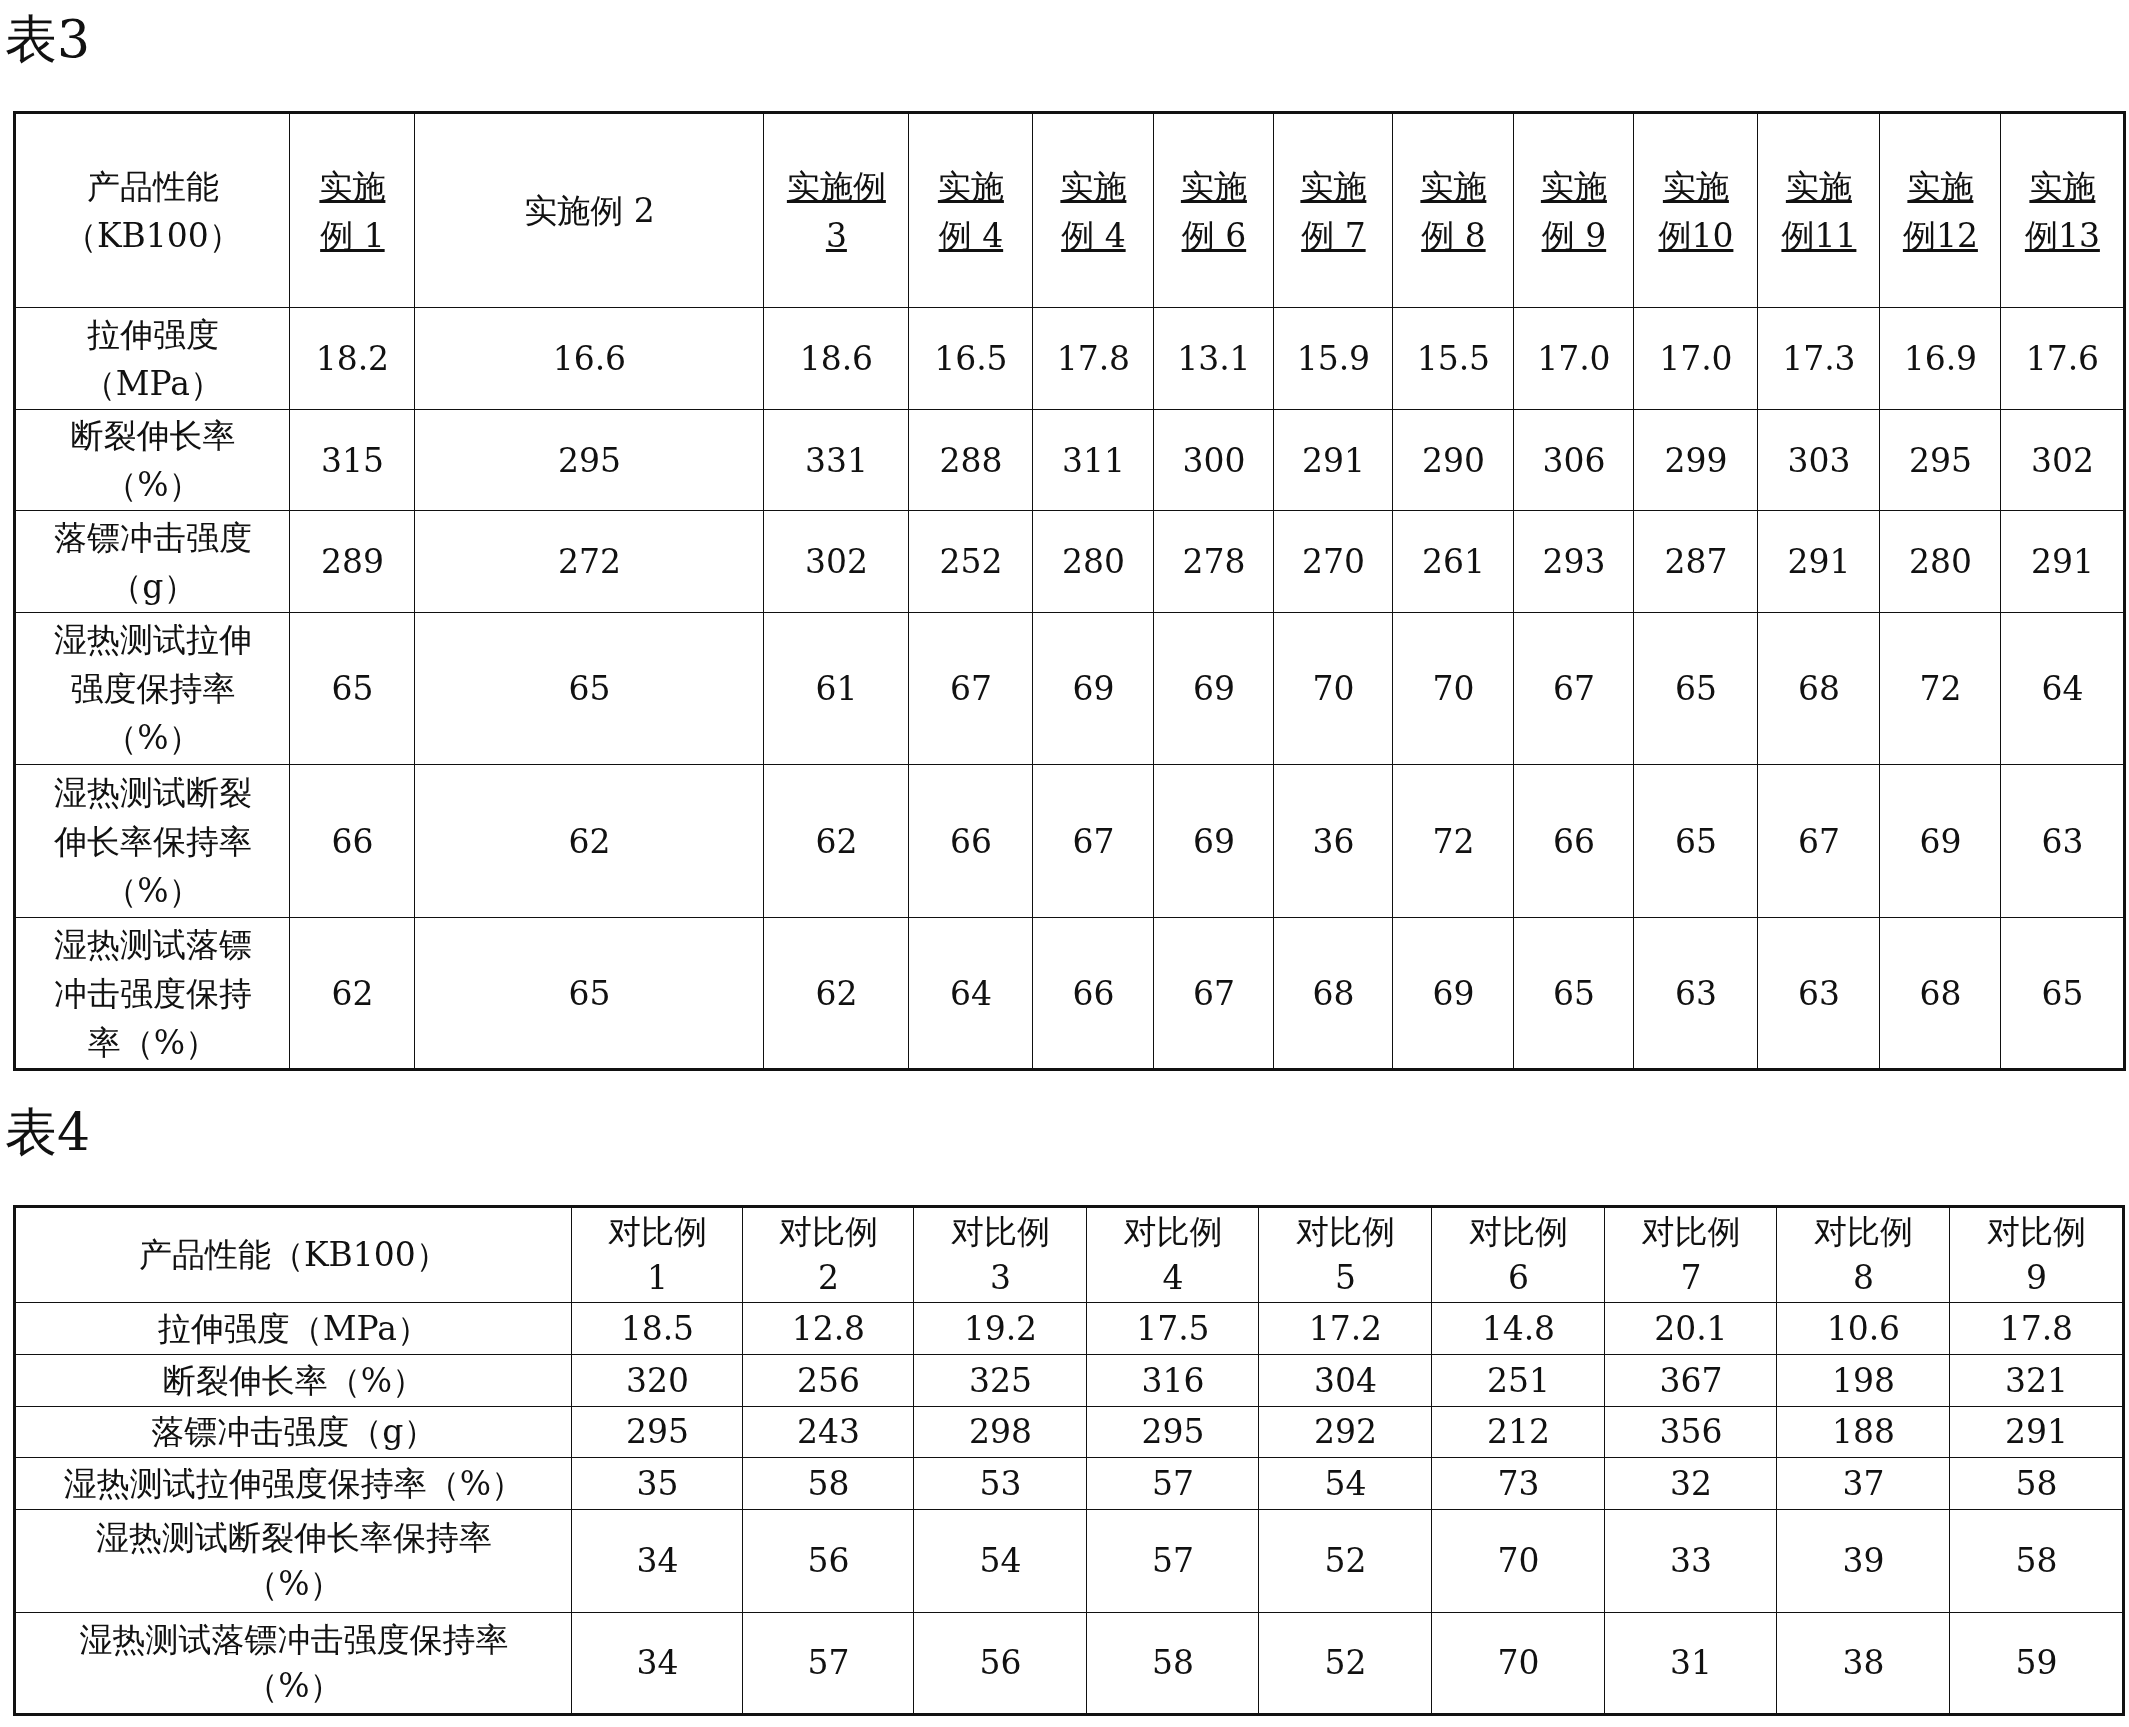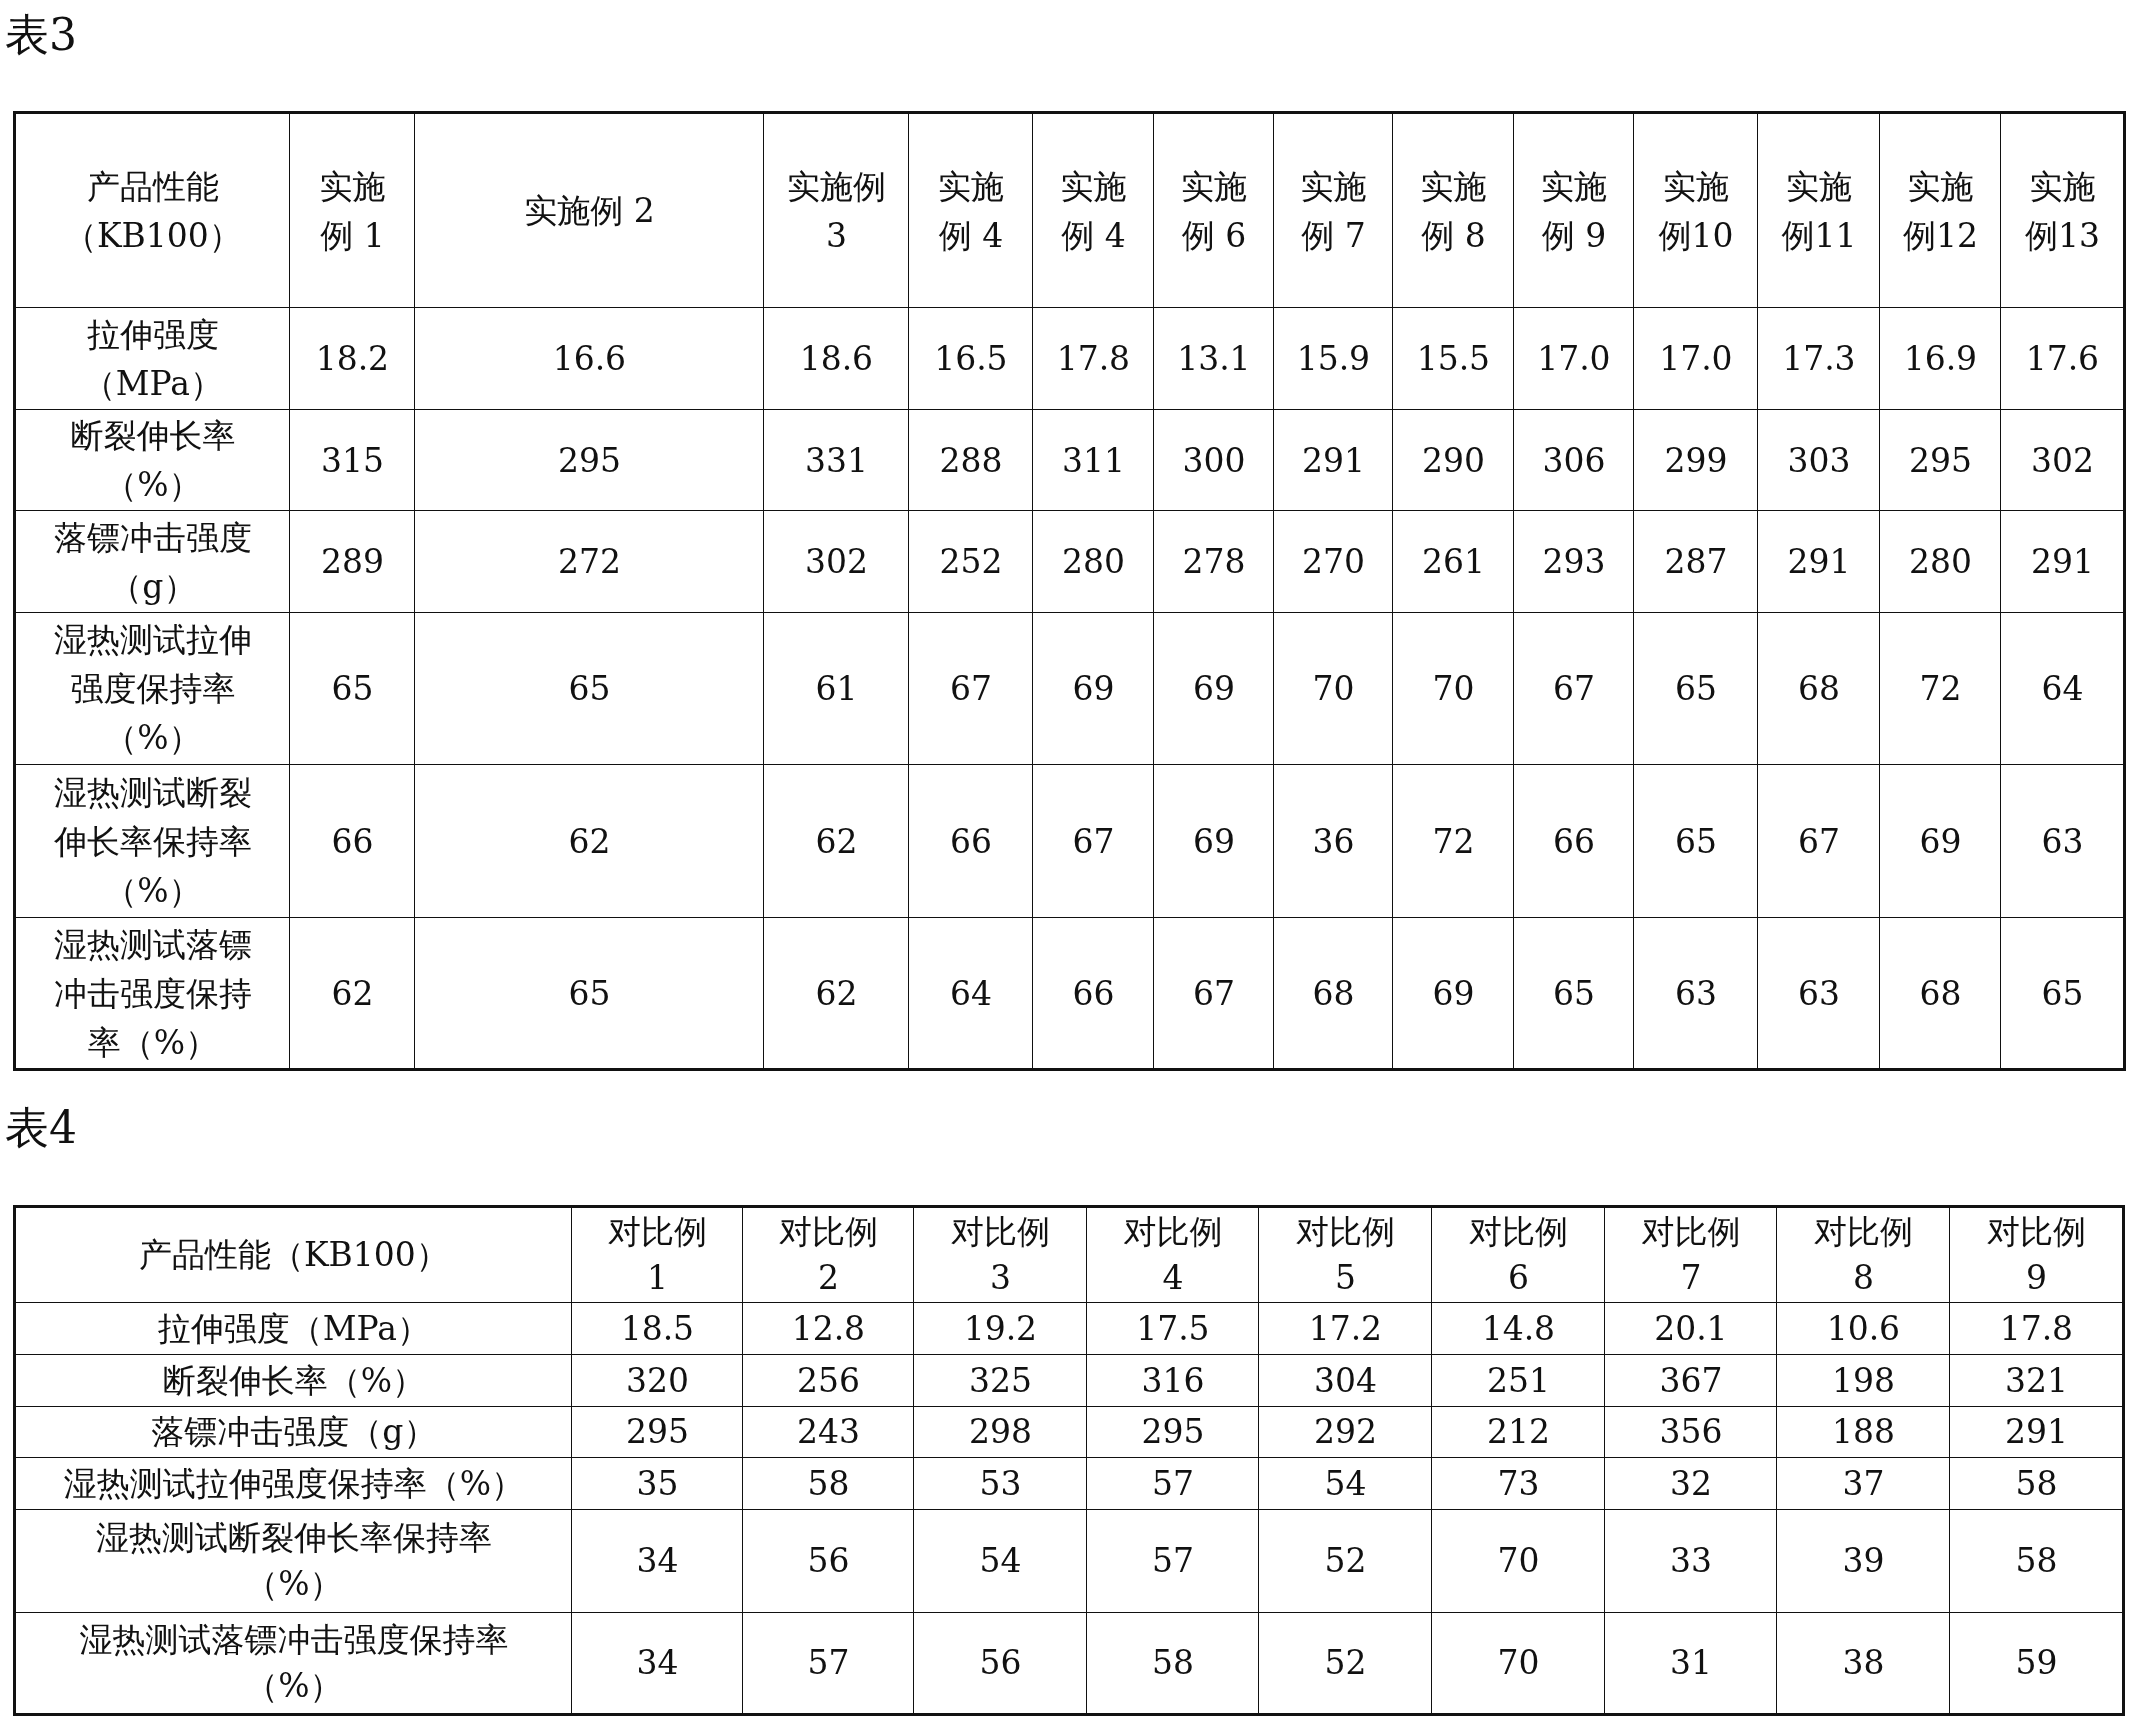--- a/index.html
+++ b/index.html
@@ -1,37 +1,37 @@
 <!DOCTYPE html>
 <html style="font-size:9.8px"><head>
 <meta charset="utf-8">
 <style>
   html, body { margin: 0; padding: 0; background: #ffffff; }
   body {
     width: 2129px; height: 1728px; position: relative; overflow: hidden;
     font-family: "DejaVu Serif", "Liberation Serif", serif; color: #111;
   }
   .title {
-    position: absolute; left: 4.9px; font-size: 44px; line-height: 1; color: #111;
+    position: absolute; left: 4.9px; font-size: 52px; line-height: 1; color: #111;
     font-family: "DejaVu Serif", serif;
   }
   #t3-title { top: 13.4px; }
   #t4-title { top: 1106px; text-align: center; }
   table {
     position: absolute; border-collapse: collapse; table-layout: fixed;
     border: 3.1px solid #111;
   }
   td, th {
     border: 1.8px solid #111; text-align: center; vertical-align: middle;
     font-weight: normal; padding: 0; color: #111;
   }
   #table3 { left: 13.4px; top: 111px; width: 2108px; }
   #table3 td, #table3 th { font-size: 33px; line-height: 49px; }
   #table3 .rowhead { padding: 0 37px; line-height: 49px; }
-  #table3 .narrow { padding: 0 18.3px; }
+  #table3 .narrow { padding: 0 18.3px; text-decoration: underline; }
   #table4 { left: 13.4px; top: 1205px; width: 2108px; }
   #table4 td, #table4 th { font-size: 33px; line-height: 46px; }
   #table4 .rowhead { padding: 0 18.3px; }
 </style>
 </head>
 <body>
 
 <div id="t3-title" class="title">表3</div>
 
 <table id="table3">

